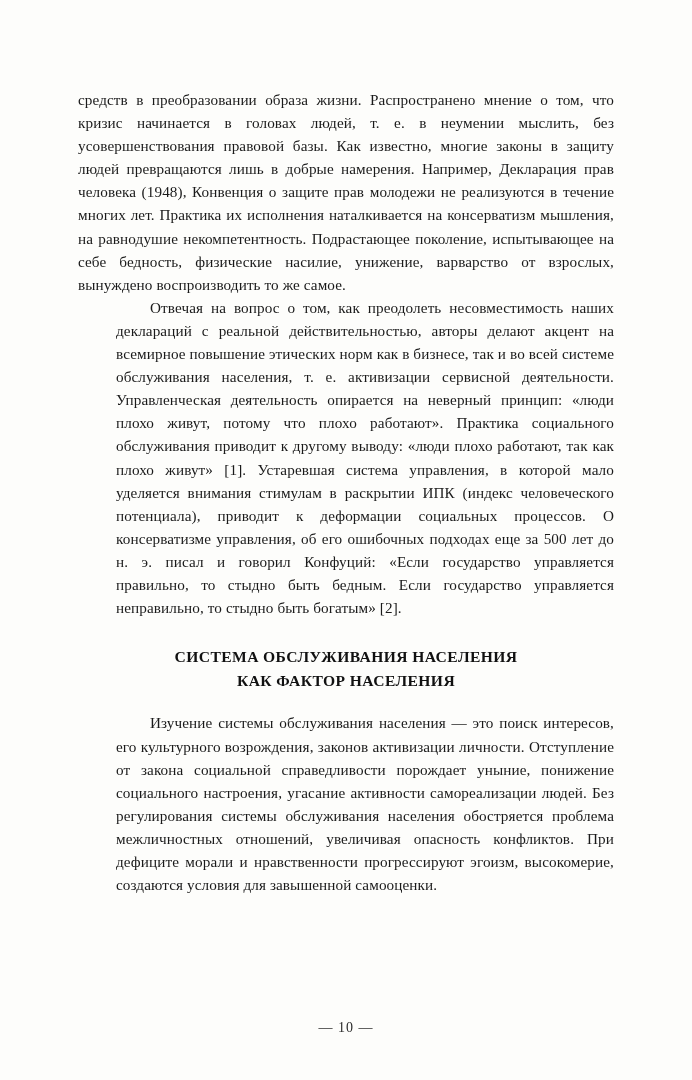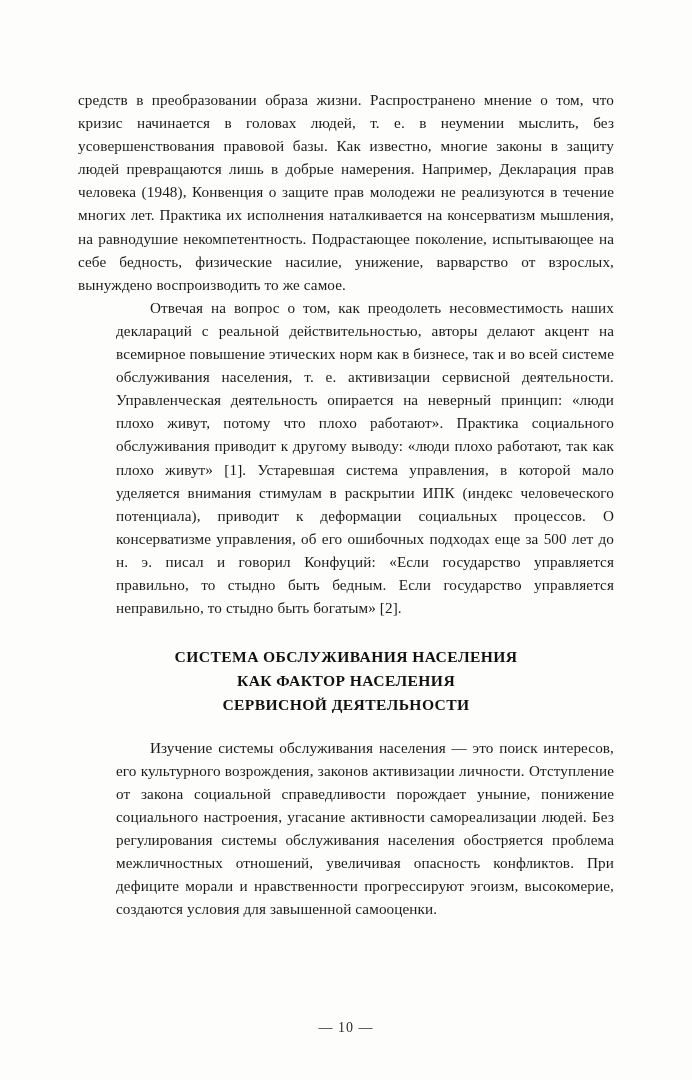--- a/index.html
+++ b/index.html
@@ -68,21 +68,20 @@
 
   <div class="body-text">
 
     <p class="para">средств в преобразовании образа жизни. Распространено мнение о том, что кризис начинается в головах людей, т. е. в неумении мыслить, без усовершенствования правовой базы. Как известно, многие законы в защиту людей превращаются лишь в добрые намерения. Например, Декларация прав человека (1948), Конвенция о защите прав молодежи не реализуются в течение многих лет. Практика их исполнения наталкивается на консерватизм мышления, на равнодушие некомпетентность. Подрастающее поколение, испытывающее на себе бедность, физические насилие, унижение, варварство от взрослых, вынуждено воспроизводить то же самое.</p>
 
     <p class="para indented">Отвечая на вопрос о том, как преодолеть несовместимость наших деклараций с реальной действительностью, авторы делают акцент на всемирное повышение этических норм как в бизнесе, так и во всей системе обслуживания населения, т. е. активизации сервисной деятельности. Управленческая деятельность опирается на неверный принцип: «люди плохо живут, потому что плохо работают». Практика социального обслуживания приводит к другому выводу: «люди плохо работают, так как плохо живут» [1]. Устаревшая система управления, в которой мало уделяется внимания стимулам в раскрытии ИПК (индекс человеческого потенциала), приводит к деформации социальных процессов. О консерватизме управления, об его ошибочных подходах еще за 500 лет до н. э. писал и говорил Конфуций: «Если государство управляется правильно, то стыдно быть бедным. Если государство управляется неправильно, то стыдно быть богатым» [2].</p>
 
     <div class="heading">
       <span class="heading-line">СИСТЕМА ОБСЛУЖИВАНИЯ НАСЕЛЕНИЯ</span>
       <span class="heading-line">КАК ФАКТОР НАСЕЛЕНИЯ</span>
-      <span class="heading-line">СЕРВИСНОЙ ДЕЯТЕЛЬНОСТИ</span>
     </div>
 
     <p class="para indented">Изучение системы обслуживания населения — это поиск интересов, его культурного возрождения, законов активизации личности. Отступление от закона социальной справедливости порождает уныние, понижение социального настроения, угасание активности самореализации людей. Без регулирования системы обслуживания населения обостряется проблема межличностных отношений, увеличивая опасность конфликтов. При дефиците морали и нравственности прогрессируют эгоизм, высокомерие, создаются условия для завышенной самооценки.</p>
 
   </div>
 
   <div class="footer">
     <span>— 10 —</span>
   </div>
 

